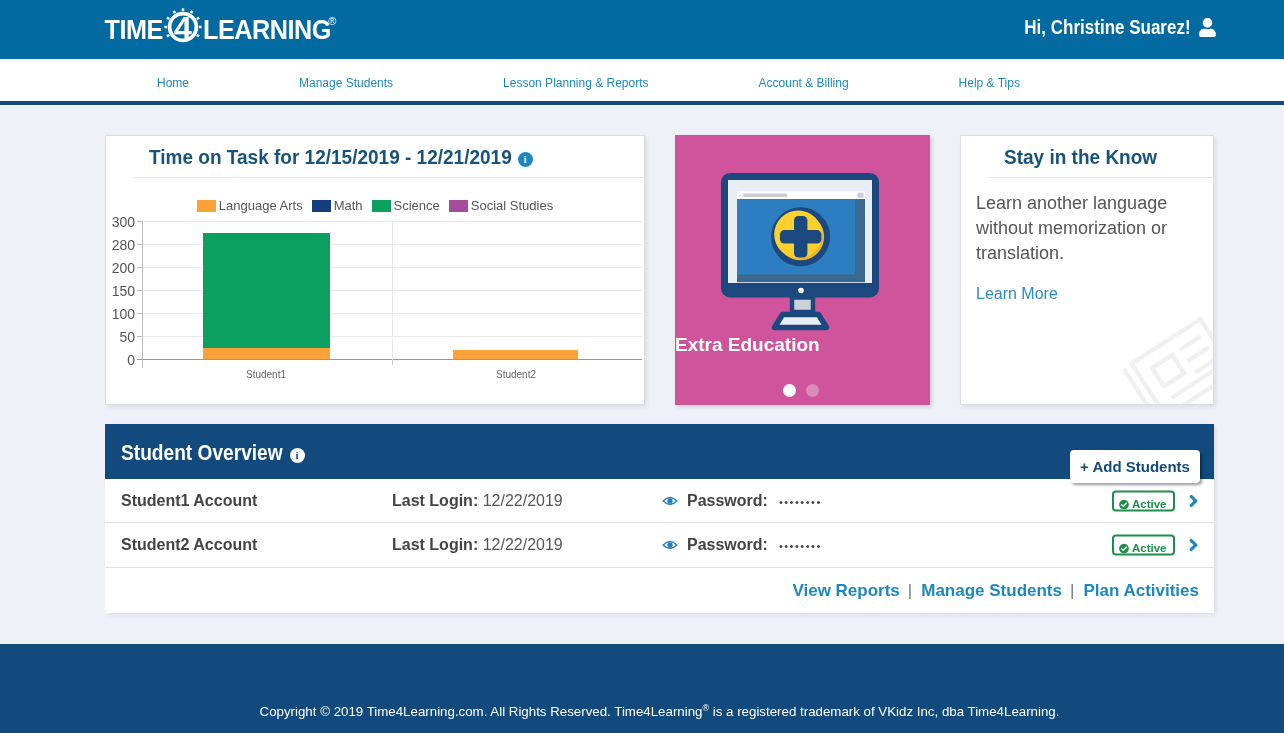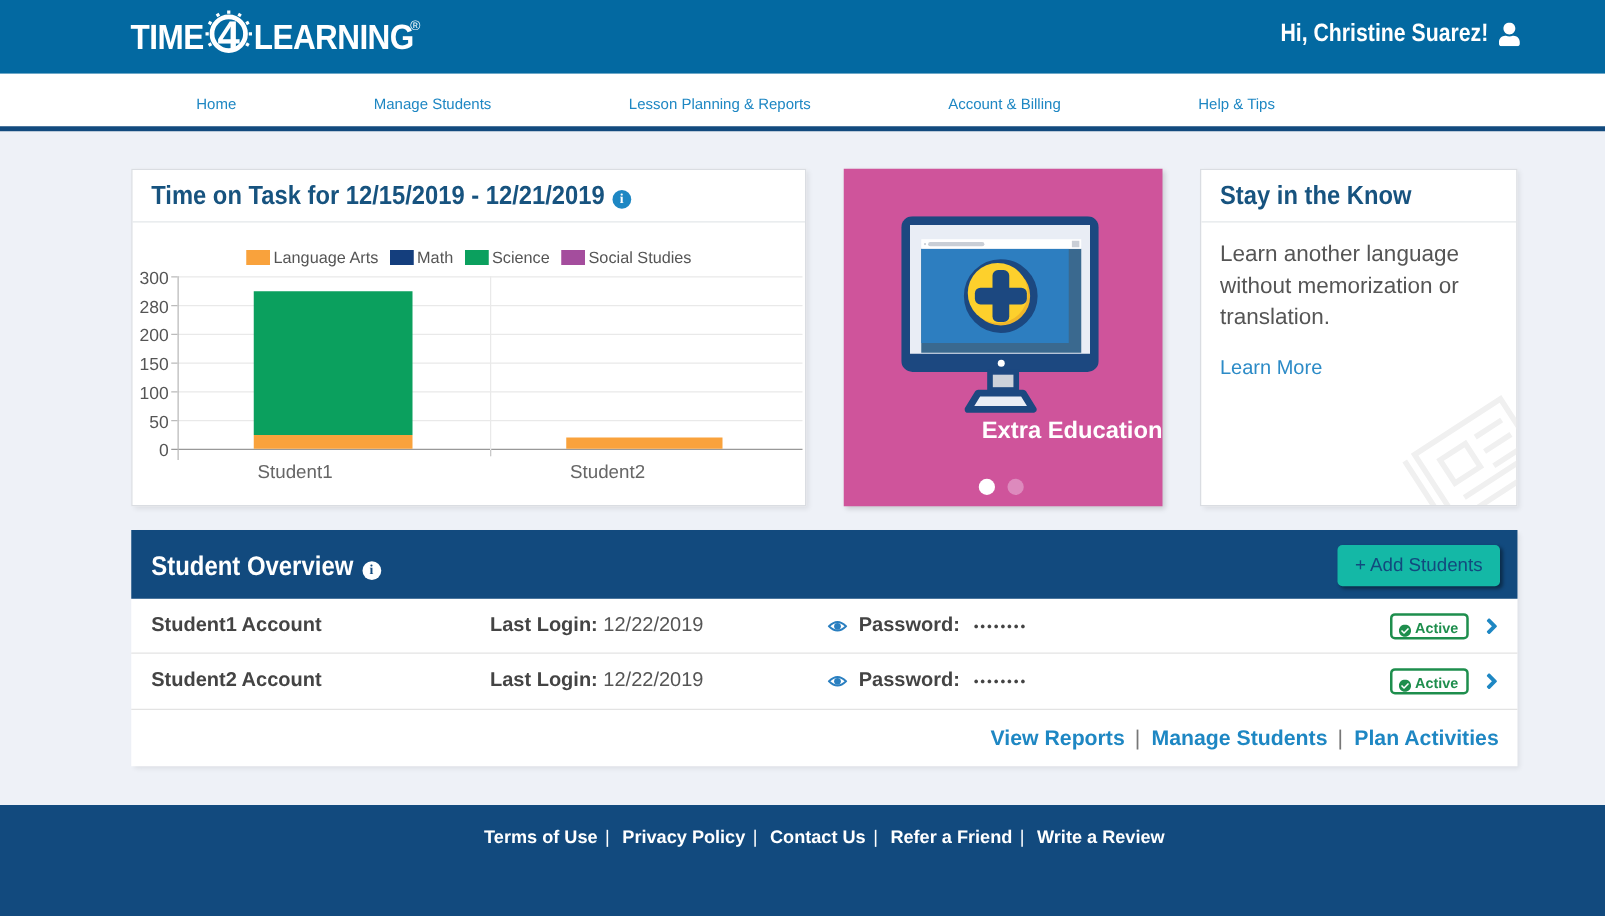--- a/index.html
+++ b/index.html
@@ -17,53 +17,53 @@
 
 
 .nav { position:absolute; left:0; top:59px; width:1284px; height:46px; background:#fff; border-bottom:4px solid #124a7e; }
 .nav-inner { position:absolute; left:157px; top:3px; height:42px; display:flex; align-items:center; gap:110px; }
 .nav-inner a { color:#1e87c3; font-size:12px; text-decoration:none; white-space:nowrap; }
 
 
 .card { position:absolute; background:#fff; border:1px solid #dadde2; box-shadow:2px 2px 4px rgba(0,0,0,0.08); }
 .card1 { left:105px; top:135px; width:540px; height:270px; }
 .card3 { left:960px; top:135px; width:254px; height:270px; overflow:hidden; }
-.cardhead { border-bottom:1px solid #e4e7ea; padding:9px 15px 8px 15px; }
+.cardhead { border-bottom:1px solid #e4e7ea; padding:9px 15px 8px 15px;margin-left:28px; }
 .cardhead h2 { color:#17537f; font-size:21px; font-weight:bold; display:inline; }
 .hscale { display:inline-block; transform:scaleX(0.905); transform-origin:left center; }
 .infoblue { display:inline-block; width:15px; height:15px; border-radius:50%; background:#1e87c3; color:#fff; font-size:11px; font-weight:bold; text-align:center; line-height:15px; vertical-align:1px; margin-left:6px; font-family:"Liberation Serif",serif; }
 
 
 .legend { position:absolute; left:0; top:62px; width:538px; display:flex; justify-content:center; align-items:center; gap:9px; }
 .legend .item { display:flex; align-items:center; gap:3px; color:#555; font-size:13px; }
 .legend .sw { width:19px; height:12px; display:inline-block; }
 .gridh { position:absolute; height:1px; background:#e9e9e9; }
 .tick { position:absolute; width:5px; height:1px; background:#bbb; }
 .axisl { position:absolute; background:#b9b9b9; }
 .ylab { position:absolute; color:#555; font-size:14px; text-align:right; width:30px; }
-.xlab { position:absolute; color:#666; font-size:15px; width:120px; }
+.xlab { position:absolute; color:#666; font-size:10px; text-align:center; width:120px; }
 .bar { position:absolute; }
 
 
 .card2 { position:absolute; left:675px; top:135px; width:255px; height:270px; background:#cf549b; box-shadow:2px 2px 4px rgba(0,0,0,0.15); }
-.extra { position:absolute; left:0; top:199px; width:255px; text-align:right; color:#fff; font-size:19px; font-weight:bold; }
+.extra { position:absolute; left:0; top:199px; width:255px; text-align:left; color:#fff; font-size:19px; font-weight:bold; }
 .dots { position:absolute; left:-2px; top:248px; width:255px; text-align:center; }
 .dot { display:inline-block; width:13px; height:13px; border-radius:50%; margin:0 5px; }
 
 
 .card3 .body { padding:13px 15px; color:#555; font-size:18px; line-height:25px; position:relative; }
 .learnwrap { margin-top:15px; }
 .learnmore { color:#2c8bc7; font-size:16px; text-decoration:none; }
 
 
 .ov { position:absolute; left:105px; top:424px; width:1109px; background:#fff; box-shadow:2px 2px 4px rgba(0,0,0,0.08); }
 .ovhead { height:55px; background:#124a7e; position:relative; }
 .ovhead h2 { position:absolute; left:16px; top:17px; color:#fff; font-size:21.5px; font-weight:bold; }
 .infowhite { display:inline-block; width:15px; height:15px; border-radius:50%; background:#fff; color:#124a7e; font-size:11px; font-weight:bold; text-align:center; line-height:15px; vertical-align:1px; margin-left:7px; font-family:"Liberation Serif",serif; }
-.addbtn { position:absolute; right:14px; top:12px; width:130px; height:33px; background:#14b8a6; border-radius:4px; box-shadow:2px 2px 3px rgba(0,0,0,0.4); color:#124a7e; font-weight:normal; font-size:15px; text-align:center; line-height:33px; }
+.addbtn { position:absolute; right:14px; top:26px; width:130px; height:33px; background:#ffffff; border-radius:4px; box-shadow:2px 2px 3px rgba(0,0,0,0.4); color:#124a7e; font-weight:bold; font-size:15px; text-align:center; line-height:33px; }
 .ovrow { position:relative; border-bottom:1px solid #e3e3e3; }
 .row1 { height:44px; }
 .row2 { height:45px; }
 .ovrow .name { position:absolute; left:16px; top:50%; transform:translateY(-50%); font-weight:bold; font-size:16px; color:#444; }
 .ovrow .login { position:absolute; left:287px; top:50%; transform:translateY(-50%); font-size:16px; color:#555; }
 .ovrow .login b { color:#444; }
 .ovrow .pass { position:absolute; left:557px; top:50%; transform:translateY(-50%); font-size:16px; color:#444; display:flex; align-items:center; }
 .ovrow .dotspw { font-size:11px; letter-spacing:1.5px; color:#444; margin-left:11px; position:relative; top:1px; }
 .badge { position:absolute; left:1007px; top:50%; transform:translateY(-50%); border:2px solid #1e8e4d; border-radius:4px; height:21px; padding:0 6px 0 5px; display:flex; align-items:flex-end; gap:3px; color:#1e8e4d; font-weight:bold; font-size:11.5px; }
 .chev { position:absolute; left:1082px; top:50%; transform:translateY(-50%); }
@@ -255,16 +255,14 @@
   <div class="ovlinks">
     <a>View Reports</a>
       <span class="sep">|</span>
       <a>Manage Students</a>
       <span class="sep">|</span>
       <a>Plan Activities</a>
   </div>
 </div>
 
 <div class="footer">
-  <div class="flinks">
-    <a>Terms of Use</a><span class="sep">|</span><a>Privacy Policy</a><span class="sep">|</span><a>Contact Us</a><span class="sep">|</span><a>Refer a Friend</a><span class="sep">|</span><a>Write a Review</a>
-  </div>
+  <div class="fcopy">Copyright © 2019 Time4Learning.com. All Rights Reserved. Time4Learning<sup style="font-size:9px;">®</sup> is a registered trademark of VKidz Inc, dba Time4Learning.</div>
 </div>
 
 </body></html>

